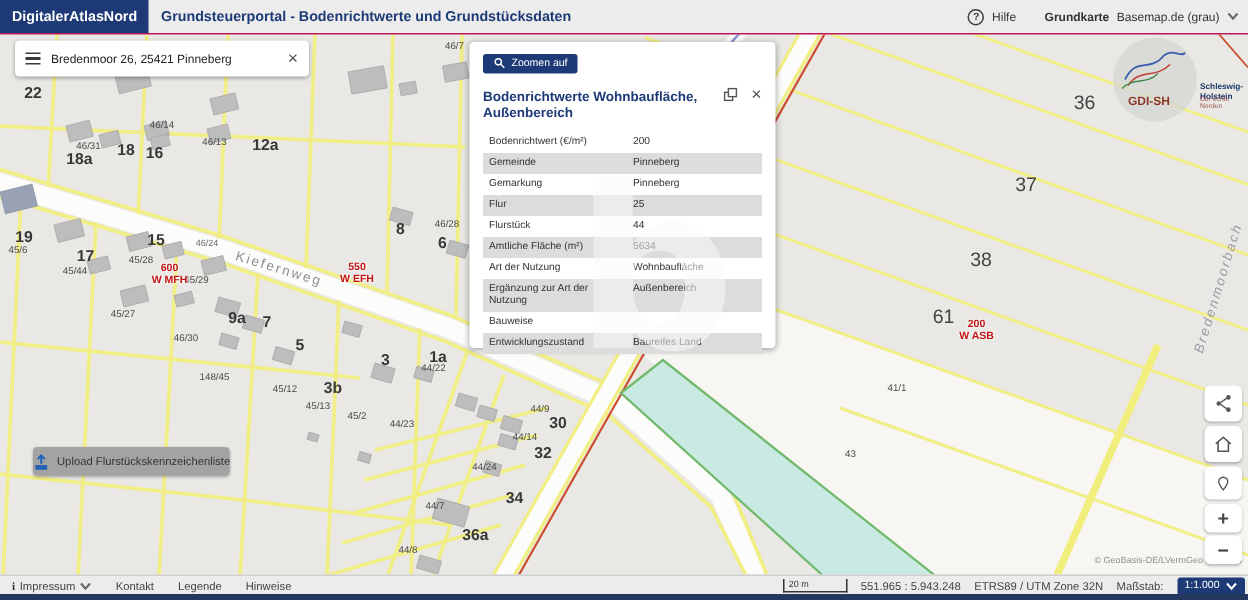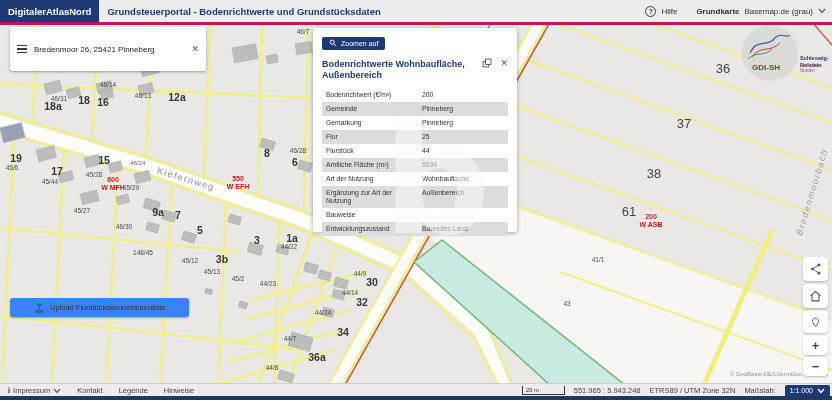--- a/index.html
+++ b/index.html
@@ -1,20 +1,20 @@
 <!DOCTYPE html>
 <html><head>
 <meta charset="utf-8">
 <style>
   html,body{margin:0;padding:0;}
   body{width:832px;height:400px;position:relative;overflow:hidden;
        font-family:"Liberation Sans",sans-serif;background:#e9e8e4;}
   
   .header{position:absolute;left:0;top:0;width:832px;height:22px;background:#ececec;
-          border-bottom:3px solid #be185d;z-index:40;display:flex;align-items:center;}
+          border-bottom:1px solid #be185d;z-index:40;display:flex;align-items:center;}
   .logo-box{background:#1d3a76;color:#fff;font-size:9.5px;font-weight:bold;
             height:22px;display:flex;align-items:center;padding:0 8px;}
   .app-title{color:#1d3a76;font-size:9.5px;font-weight:600;margin-left:8px;white-space:nowrap;}
   .hdr-right{position:absolute;right:6px;top:0;height:22px;display:flex;align-items:center;gap:5px;}
   .help-icon{width:9px;height:9px;border:1px solid #3c3c3c;border-radius:50%;color:#3c3c3c;
              font-size:7px;line-height:9px;text-align:center;font-weight:bold;}
   .hdr-txt{font-size:8px;color:#333;}
   .hdr-bold{font-weight:bold;margin-left:14px;}
   .chev{width:8px;height:6px;display:inline-block;}
   .chev polyline{fill:none;stroke:#666;stroke-width:1.4;}
@@ -28,21 +28,21 @@
   .lbl.tiny{font-size:6px;color:#6b6b6b;}
   .vlbl{position:absolute;transform:translate(-50%,-50%);color:#c01212;font-weight:bold;
         font-size:7px;text-align:center;line-height:1.15;white-space:nowrap;
         text-shadow:0 0 2px #fff,0 0 2px #fff;}
   .street{position:absolute;color:#8d8d8d;font-size:9px;letter-spacing:1.5px;white-space:nowrap;}
   .street.it{font-style:italic;color:#9c9ca6;}
   .attribution{position:absolute;right:4px;top:371px;font-size:6px;color:#8f8f8f;z-index:6;}
   
   .searchbox{position:absolute;left:10px;top:27px;width:182px;height:20px;background:#fff;
              border-radius:3px;box-shadow:0 1px 3px rgba(0,0,0,.35);z-index:20;
-             display:flex;align-items:center;padding:12px 7px;gap:7px;}
+             display:flex;align-items:center;padding:2px 7px;gap:7px;}
   .burger{display:flex;flex-direction:column;gap:2px;}
   .burger span{display:block;width:10px;height:1.5px;background:#3c3c3c;}
   .search-text{font-size:8px;color:#222;flex:1;white-space:nowrap;overflow:hidden;}
   .xicon{font-size:9px;color:#555;line-height:1;}
   
   .popup{position:absolute;left:313px;top:28px;width:204px;height:204px;background:#fff;
          border-radius:3px;box-shadow:0 1px 4px rgba(0,0,0,.35);z-index:20;
          padding:5px 9px;box-sizing:border-box;}
   .zoom-btn{display:inline-flex;align-items:center;gap:4px;background:#1d3a76;color:#fff;
             font-size:7px;border:none;border-radius:2px;height:13px;padding:0 7px;margin-top:1px;}
@@ -56,23 +56,23 @@
   .prow{display:flex;min-height:14px;background:#fff;}
   .prow.shaded{background:#dcdcdc;}
   .pcell{padding:3px 4px 2px 4px;box-sizing:border-box;line-height:1.3;}
   .plabel{width:96px;}
   .pvalue{flex:1;}
   
   .watermark{position:absolute;left:383px;top:106px;font-size:150px;line-height:1;font-weight:bold;
              color:rgba(250,250,250,.55);z-index:30;pointer-events:none;
              font-family:"DejaVu Sans",sans-serif;}
   
-  .upload-btn{position:absolute;left:10px;top:298px;height:19px;background:#3b82f6;border-radius:3px;
+  .upload-btn{position:absolute;left:22px;top:298px;height:19px;background:#a3a3a3;border-radius:3px;
               box-shadow:0 1px 2px rgba(0,0,0,.3);z-index:10;display:flex;align-items:center;
-              gap:5px;padding:0 24px;}
+              gap:5px;padding:0 0;}
   .upload-btn span{font-size:7.5px;color:#333;white-space:nowrap;}
   
   .ctrl{position:absolute;left:803px;width:25px;background:#fff;border-radius:4px;
         box-shadow:0 1px 2px rgba(0,0,0,.25);z-index:10;display:flex;align-items:center;
         justify-content:center;color:#555;}
   .ctrl svg{display:block;}
   .ctrl.plusminus{font-size:13px;font-weight:bold;color:#444;}
   
   .badge{position:absolute;left:742px;top:25px;width:92px;height:56px;z-index:8;}
   .badge-circle{position:absolute;left:0;top:0;width:56px;height:56px;border-radius:50%;

